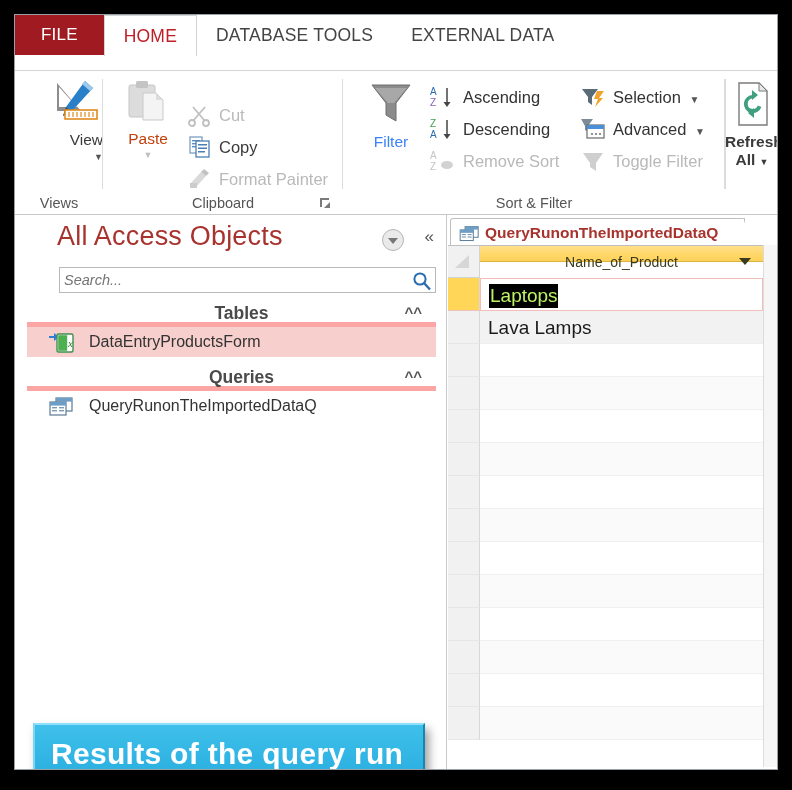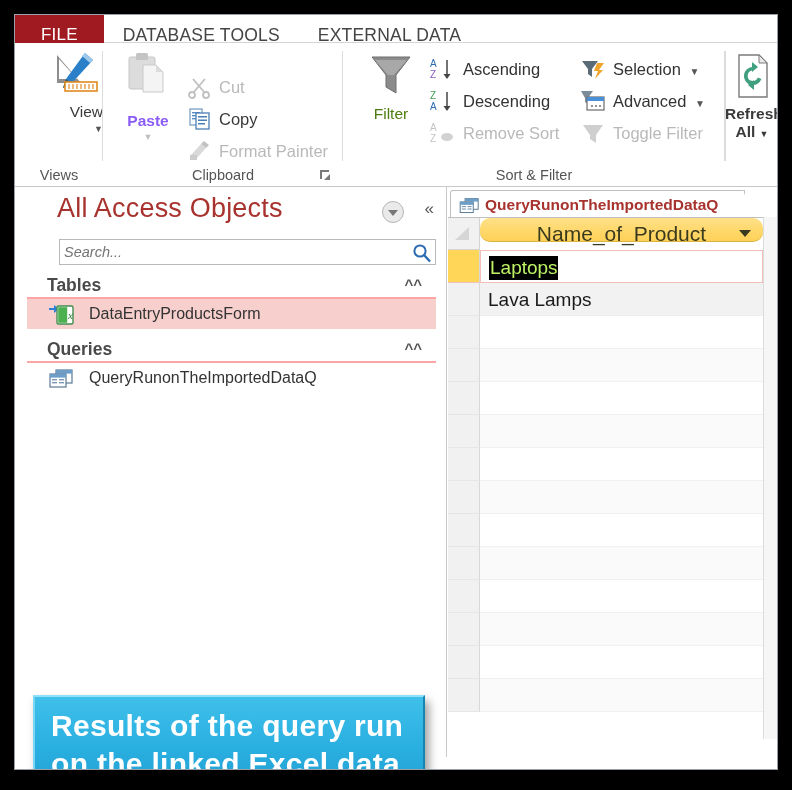--- a/index.html
+++ b/index.html
@@ -12,21 +12,21 @@
   #app {
     position:absolute; left:14px; top:14px;
     width:764px; height:756px;
     background:#ffffff;
     border:1px solid #9aa0a6;
     overflow:hidden;
   }
 
   
   .tabstrip {
-    position:relative; height:28px;
+    position:relative; height:56px;
     background:#ffffff;
     border-bottom:1px solid #d4d4d4;
   }
   .tab {
     float:left; height:40px; line-height:40px;
     padding:0 19px;
     font-size:17.5px; color:#444;
     letter-spacing:.2px;
     cursor:default;
   }
@@ -69,40 +69,40 @@
   .bigbtn .lbl { font-size:15.5px; color:#3a3a3a; margin-top:2px; display:block;}
   .bigbtn .arw { display:block; font-size:9px; color:#555; margin-top:3px;}
 
   .ico-view { width:52px; height:48px; margin:2px auto 0; position:relative; }
 
   
   #g-clip { left:88px; width:240px; }
   .paste {
     position:absolute; top:8px; left:14px; width:62px; text-align:center;
   }
-  .paste .lbl { font-size:15.5px; color:#8b5cf6; display:block; margin-top:11px;font-weight:bold;}
+  .paste .lbl { font-size:15.5px; color:#c2410c; display:block; margin-top:1px;}
   .paste .arw { display:block; font-size:9px; color:#c0c0c0; margin-top:2px;}
   .clipitems { position:absolute; left:82px; top:10px; width:150px;margin-top:18px; }
   .citem {
     height:32px; line-height:32px;
     font-size:16.5px; color:#3a3a3a;
     position:relative; padding-left:34px;
     white-space:nowrap;
   }
   .citem.dim { color:#b9b9b9; }
   .citem .ci { position:absolute; left:2px; top:4px; width:26px; height:24px;}
   .launcher {
     position:absolute; right:10px; bottom:4px;
     width:14px; height:14px; color:#7a7a7a; font-size:12px;
   }
 
   
   #g-sort { left:328px; width:382px; }
   .filterbtn { position:absolute; top:8px; left:16px; width:64px; text-align:center;}
-  .filterbtn .lbl { font-size:15.5px; color:#4d7c0f; display:block; margin-top:2px;}
+  .filterbtn .lbl { font-size:15.5px; color:#3b82f6; display:block; margin-top:2px;}
   .sortcol { position:absolute; top:10px; width:150px;}
   #sc1 { left:86px; }
   #sc2 { left:236px; width:160px;}
   .sitem {
     height:32px; line-height:32px; font-size:16.5px; color:#333;
     position:relative; padding-left:34px; white-space:nowrap;
   }
   .sitem.dim { color:#b9b9b9; }
   .sitem .si { position:absolute; left:0; top:4px; width:28px; height:24px;}
   .caret { font-size:10px; color:#555; margin-left:4px;}
@@ -150,21 +150,22 @@
     color:#3a3a3a; font-family:"Liberation Sans", sans-serif;
     background:transparent;
   }
   .searchrow .mag {
     position:absolute; right:2px; top:2px; width:22px; height:22px;
   }
 
   .grphdr {
     position:relative; height:28px; line-height:28px;
     padding-left:20px; font-size:17.5px; font-weight:bold; color:#4a4a4a;
-    border-bottom:2px solid #fca5a5;
+    border-bottom:5px solid #fca5a5;
+    text-align:center;
   }
   .grphdr .chev { position:absolute; right:14px; top:0; font-size:15px; color:#555; font-weight:bold;}
 
   .navitem {
     position:relative; height:30px; line-height:30px;
     padding-left:62px; font-size:16px; color:#333;
   }
   .navitem.sel { background:#f7cfcd; }
   .navitem .oi { position:absolute; left:22px; top:5px; width:24px; height:21px;}
 
@@ -209,25 +210,25 @@
   .hdrrow { position:relative; height:32px; }
   .selcorner {
     position:absolute; left:0; top:0; width:32px; height:32px;
     background:#f1f1f1; border-right:1px solid #d3d3d3; border-bottom:1px solid #d3d3d3;
   }
   .selcorner i {
     position:absolute; left:7px; top:9px; width:0;height:0;
     border-left:14px solid transparent; border-bottom:13px solid #d6d6d6;
   }
   .colhdr {
-    position:absolute; left:32px; right:0; top:0; height:24px;
+    position:absolute; left:32px; right:0; top:0; height:16px;
     background:linear-gradient(180deg,#ffe08a 0%,#ffd86b 55%,#ffd158 100%);
     border-bottom:1px solid #d9b43f;
     text-align:center; line-height:32px;
-    font-size:21px; color:#3a3a1f;border-radius:10px;
+    font-size:14px; color:#3a3a1f;
   }
   .colhdr .ddarrow {
     position:absolute; right:12px; top:12px;
     width:0;height:0;border-left:6px solid transparent;
     border-right:6px solid transparent;border-top:7px solid #3a3a1f;
   }
 
   .drow { position:relative; height:33px; }
   .drow .rsel {
     position:absolute; left:0; top:0; width:32px; bottom:0;
@@ -253,20 +254,21 @@
     background:#f6f6f6; border-left:1px solid #dcdcdc;
   }
 </style>
 </head>
 <body>
 
 <div id="app">
 
   <div class="tabstrip">
     <div class="tab file">FILE</div>
+    <div class="tab active">HOME</div>
     <div class="tab">DATABASE TOOLS</div>
     <div class="tab">EXTERNAL DATA</div>
   </div>
 
   <div class="ribbon">
 
     <div class="rgroup" id="g-views">
       <div class="bigbtn">
         <span class="ico-view">
           <svg width="52" height="48" viewBox="0 0 52 48">

